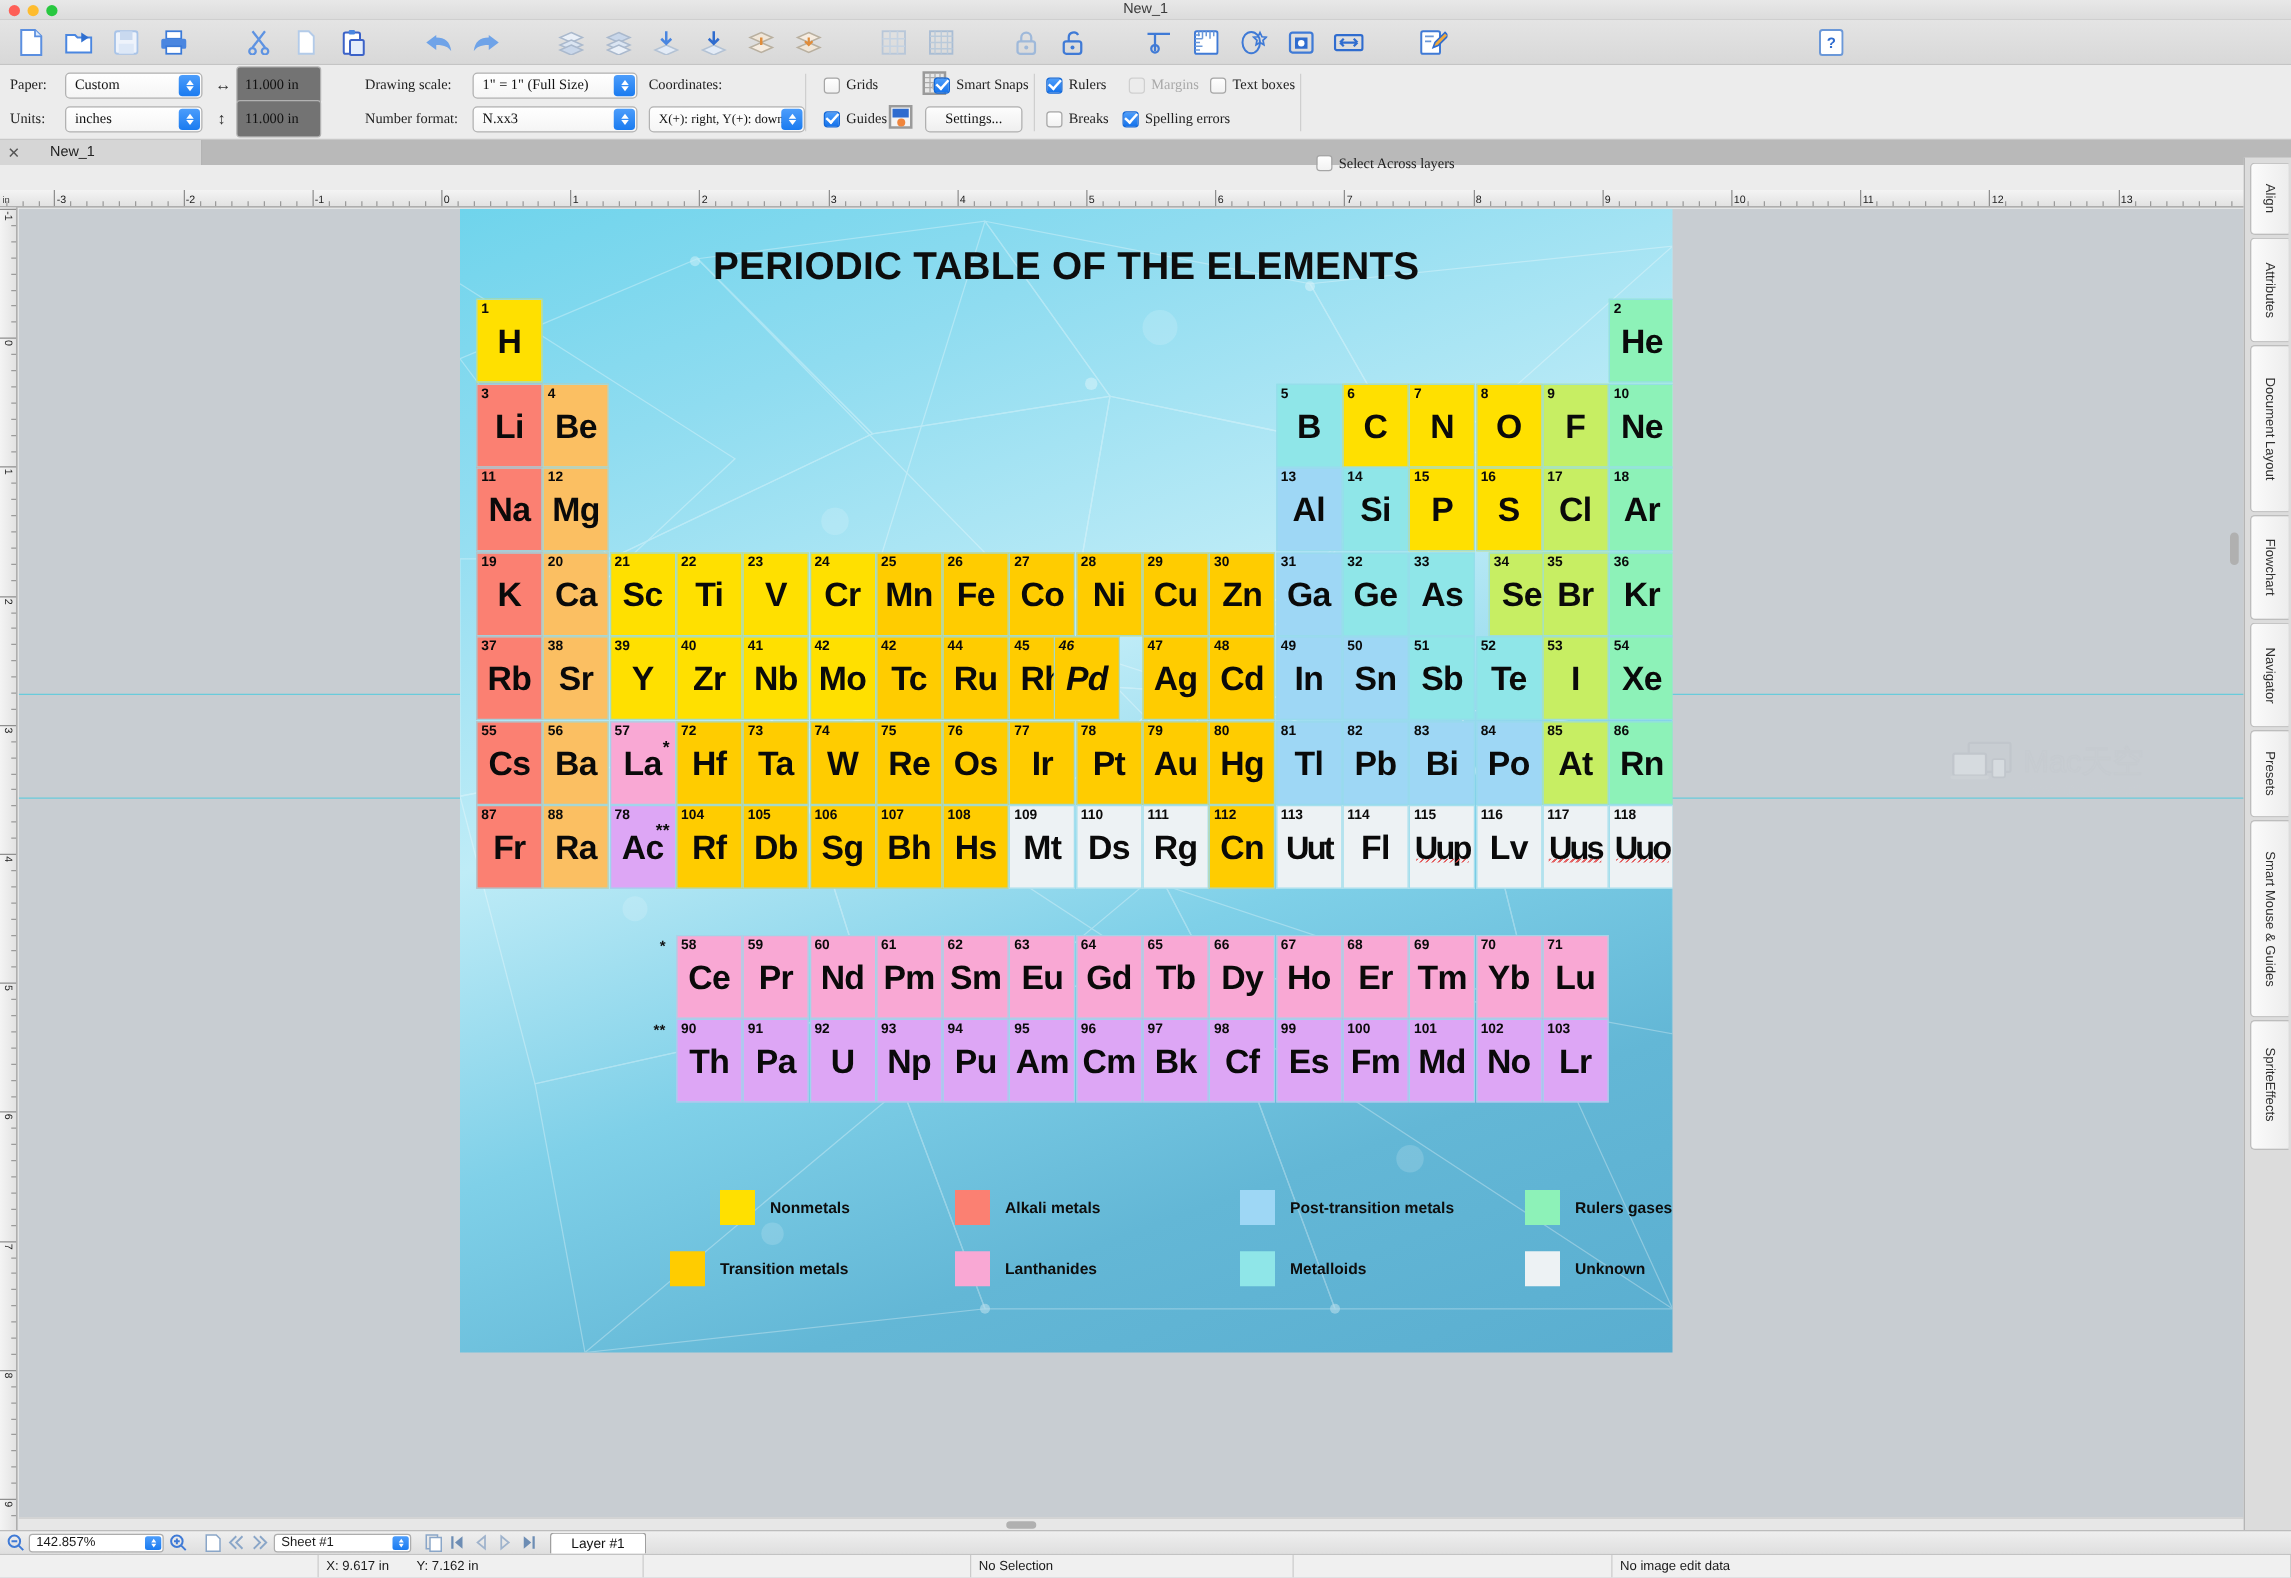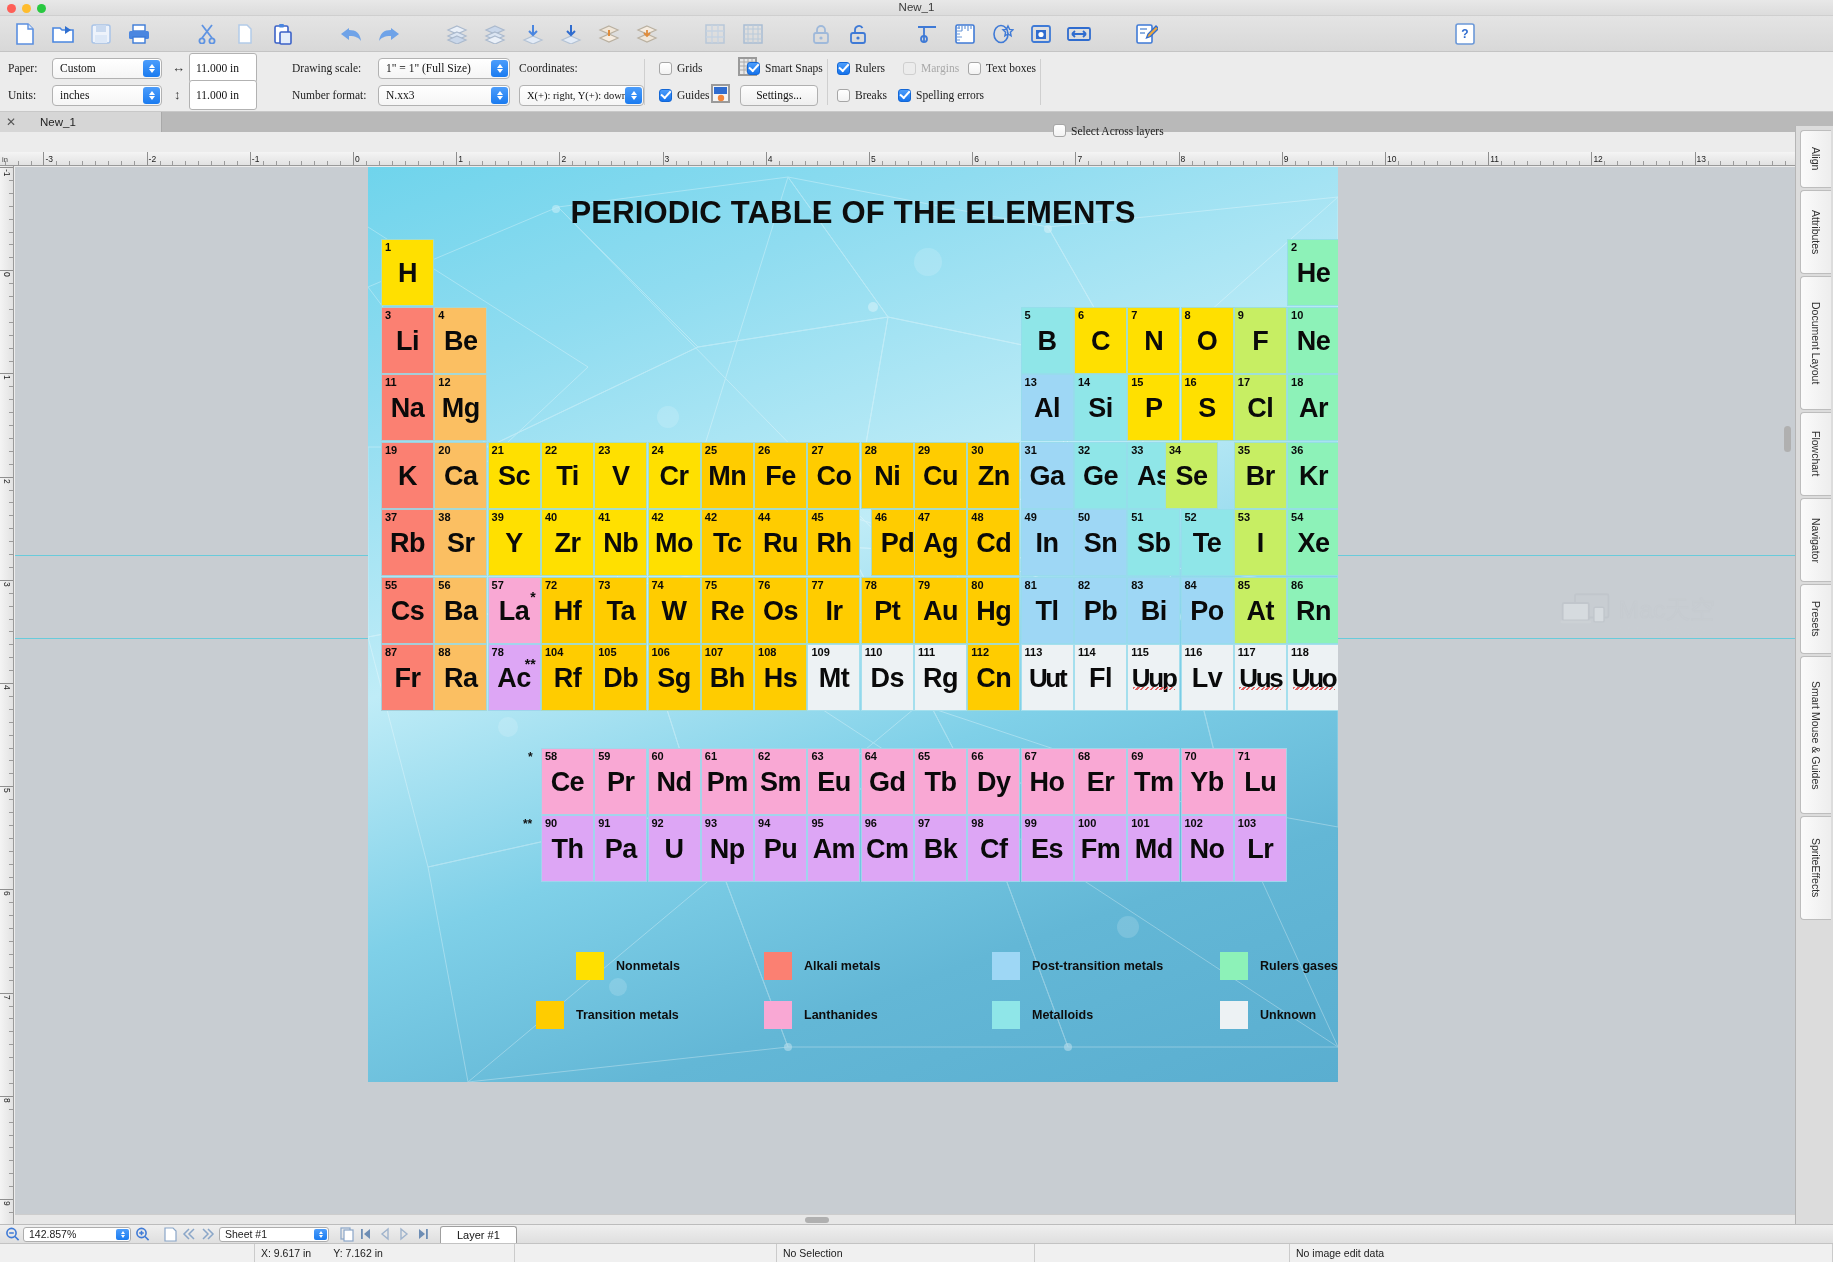--- a/index.html
+++ b/index.html
@@ -56,21 +56,21 @@
   }
   .sel .stepper {
     position:absolute; right:1px; top:1px; bottom:1px; width:17px;
     background:linear-gradient(#4c9dfb,#1a7bf0); border-radius:3px;
     display:flex; flex-direction:column; align-items:center; justify-content:center; gap:1px;
   }
   .sel .stepper i { border-left:3px solid transparent; border-right:3px solid transparent; display:block; }
   .sel .stepper i.up { border-bottom:4px solid #fff; }
   .sel .stepper i.dn { border-top:4px solid #fff; }
   .tfield {
-    height:21px;border:1px solid #b2b2b2;border-radius:3px;background:#ffffff;
+    height:21px;border:1px solid #b2b2b2;border-radius:3px;background:#737373;
     display:flex;align-items:center;padding:14px 6px;font-size:11.5px;color:#111;
   }
   .cbx { display:flex; align-items:center; gap:5px; white-space:nowrap; }
   .box {
     width:13px;height:13px;border:1px solid #a6a6a6;border-radius:3px;
     background:linear-gradient(#fff,#f2f2f2); flex:0 0 auto;
     display:flex;align-items:center;justify-content:center;
   }
   .box.on { background:linear-gradient(#4c9dfb,#1573ec); border-color:#1367d6; }
   .box.on::after{
@@ -1010,21 +1010,21 @@
             <span class="sym">Ga</span>
           </div>
           <div class="el" style="left: 692.9px; top: 202.5px; background: rgb(143, 230, 232);">
             <span class="num">32</span>
             <span class="sym">Ge</span>
           </div>
           <div class="el" style="left: 746.2px; top: 202.5px; background: rgb(143, 230, 232);">
             <span class="num">33</span>
             <span class="sym">As</span>
           </div>
-          <div class="el" style="left: 784px; top: 202.5px; background: rgb(199, 238, 99); padding-left: 36px;">
+          <div class="el" style="left: 810px; top: 202.5px; background: rgb(199, 238, 99); padding-left: 36px;">
             <span class="num">34</span>
             <span class="sym">Se</span>
           </div>
           <div class="el" style="left: 852.8px; top: 202.5px; background: rgb(199, 238, 99);">
             <span class="num">35</span>
             <span class="sym">Br</span>
           </div>
           <div class="el" style="left: 906.1px; top: 202.5px; background: rgb(141, 242, 184);">
             <span class="num">36</span>
             <span class="sym">Kr</span>
@@ -1058,21 +1058,21 @@
             <span class="sym">Tc</span>
           </div>
           <div class="el" style="left: 373.1px; top: 270px; background: rgb(255, 204, 0);">
             <span class="num">44</span>
             <span class="sym">Ru</span>
           </div>
           <div class="el" style="left: 426.4px; top: 270px; background: rgb(255, 204, 0);">
             <span class="num">45</span>
             <span class="sym">Rh</span>
           </div>
-          <div class="el" style="left: 490px; top: 270px; background: rgb(255, 204, 0);">
+          <div class="el" style="left: 462px; top: 270px; background: rgb(255, 204, 0); font-style: italic;">
             <span class="num">46</span>
             <span class="sym">Pd</span>
           </div>
           <div class="el" style="left: 533px; top: 270px; background: rgb(255, 204, 0);">
             <span class="num">47</span>
             <span class="sym">Ag</span>
           </div>
           <div class="el" style="left: 586.3px; top: 270px; background: rgb(255, 204, 0);">
             <span class="num">48</span>
             <span class="sym">Cd</span>

